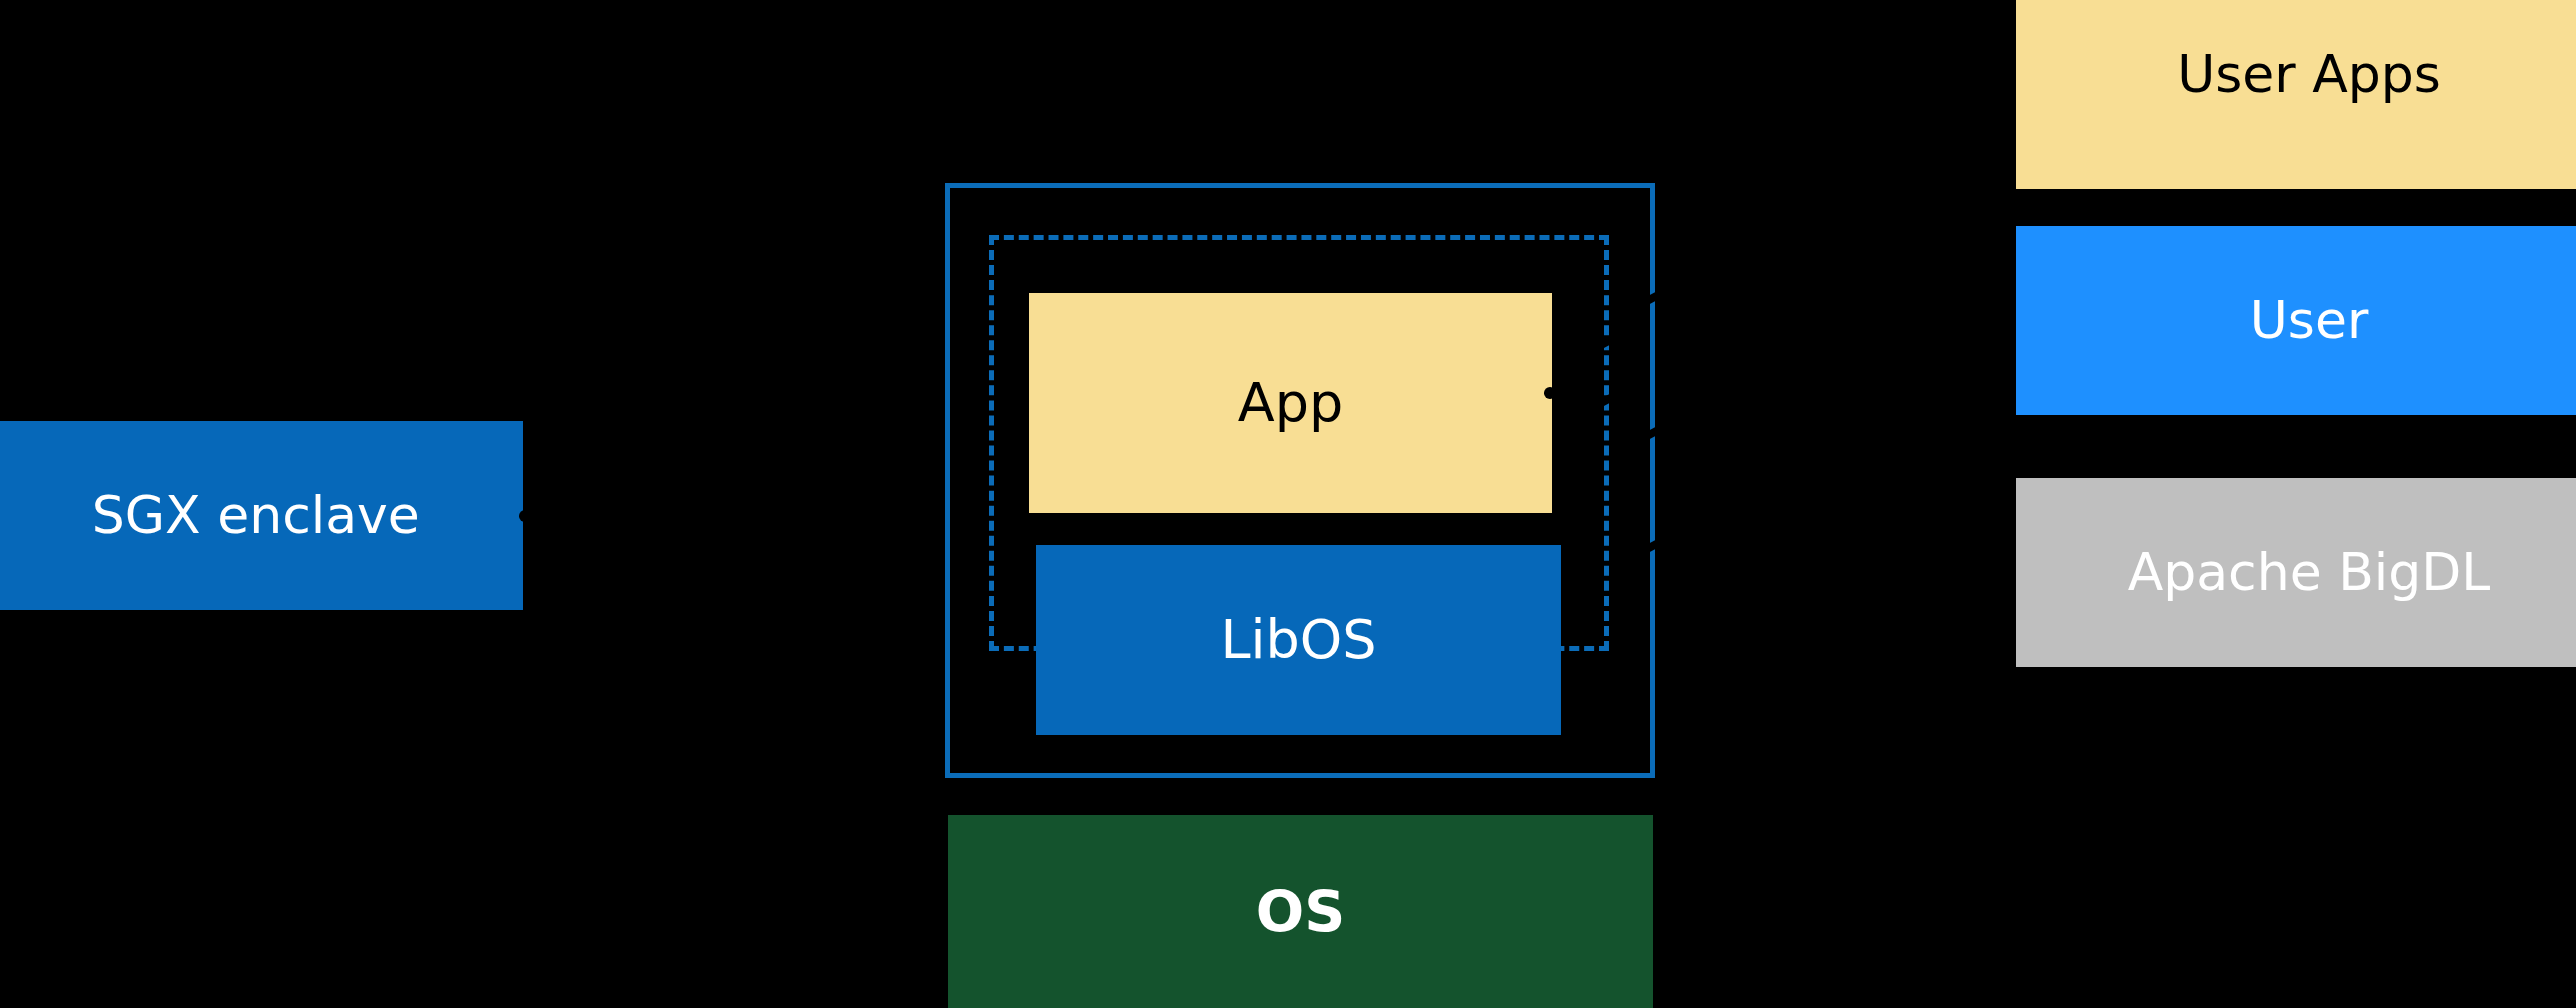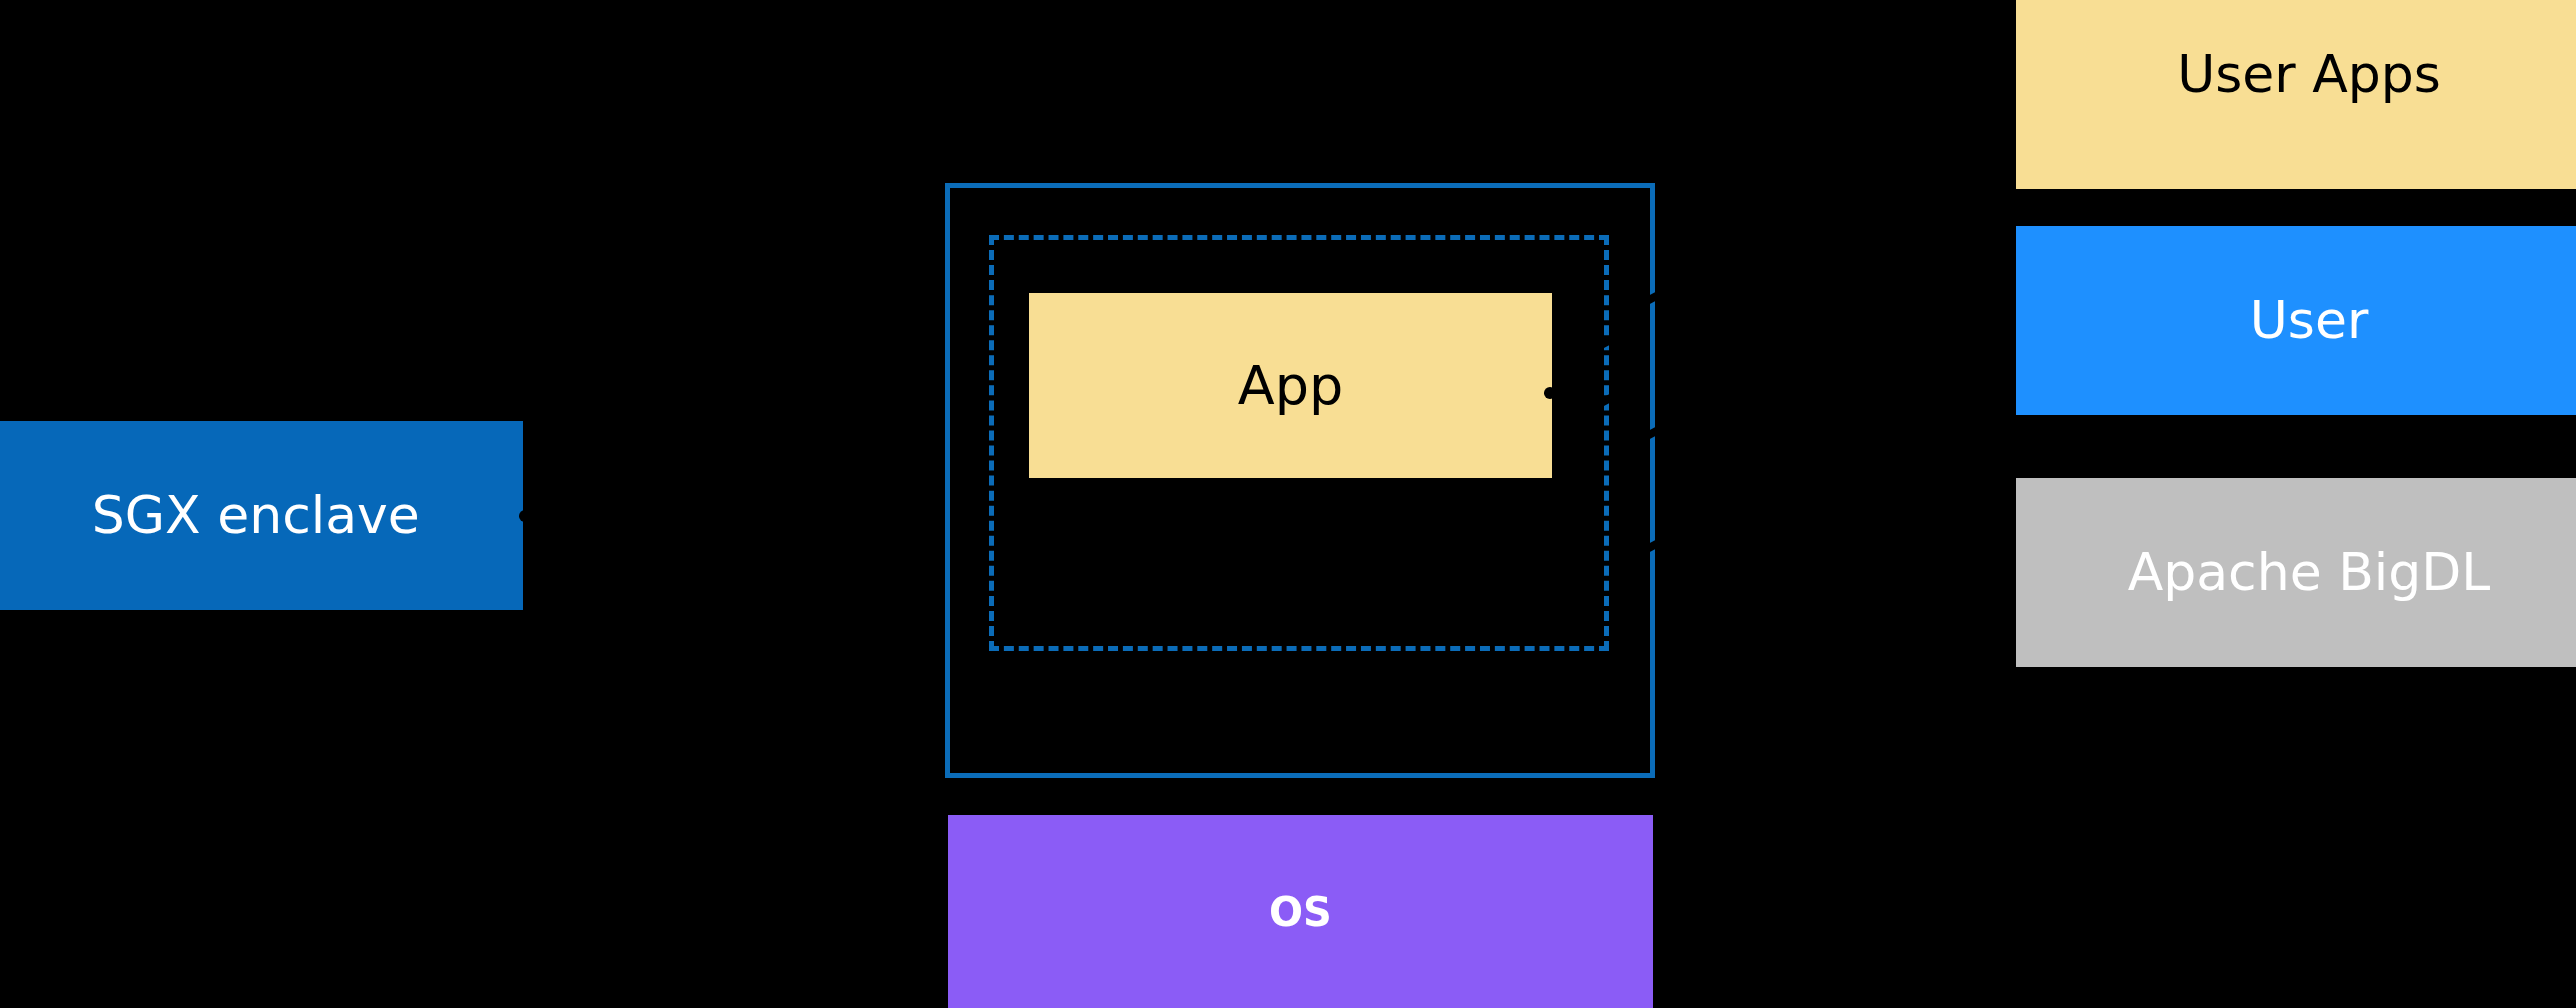--- a/index.html
+++ b/index.html
@@ -45,42 +45,42 @@
     width: 620px;
     height: 416px;
     border: 5.9px dashed #0B6CB8;
     box-sizing: border-box;
     background: transparent;
   }
   .app-box {
     left: 1029px;
     top: 293px;
     width: 523px;
-    height: 185px;
+    height: 220px;
     background: #F8DE94;
     color: #000000;
     font-size: 54px;
   }
   .libos-box {
     left: 1036px;
     top: 545px;
     width: 525px;
     height: 190px;
     background: #0668B9;
     color: #FFFFFF;
     font-size: 54px;
   }
   .os-box {
     left: 948px;
     top: 815px;
     width: 705px;
     height: 194px;
-    background: #8b5cf6;
+    background: #14532d;
     color: #FFFFFF;
-    font-size: 40px;
+    font-size: 57px;
     font-weight: bold;
   }
   
   .sgx-box {
     left: -11.7px;
     top: 421px;
     width: 535px;
     height: 189px;
     background: #0668B9;
     color: #FFFFFF;
@@ -142,20 +142,23 @@
   </div>
   <div class="sgx-connector-dot"></div>
 
   <div class="outer-frame"></div>
   <div class="dashed-frame"></div>
 
   <div class="box app-box">
     <span>App</span>
   </div>
 
+  <div class="box libos-box">
+    <span>LibOS</span>
+  </div>
 
   <div class="box os-box">
     <span>OS</span>
   </div>
 
   <div class="nick" style="left:1644px; top:294px;"></div>
   <div class="nick" style="left:1644px; top:429px;"></div>
   <div class="nick" style="left:1644px; top:542px;"></div>
   <div class="nick" style="left:1600px; top:337px;"></div>
   <div class="nick" style="left:1600px; top:395px;"></div>

